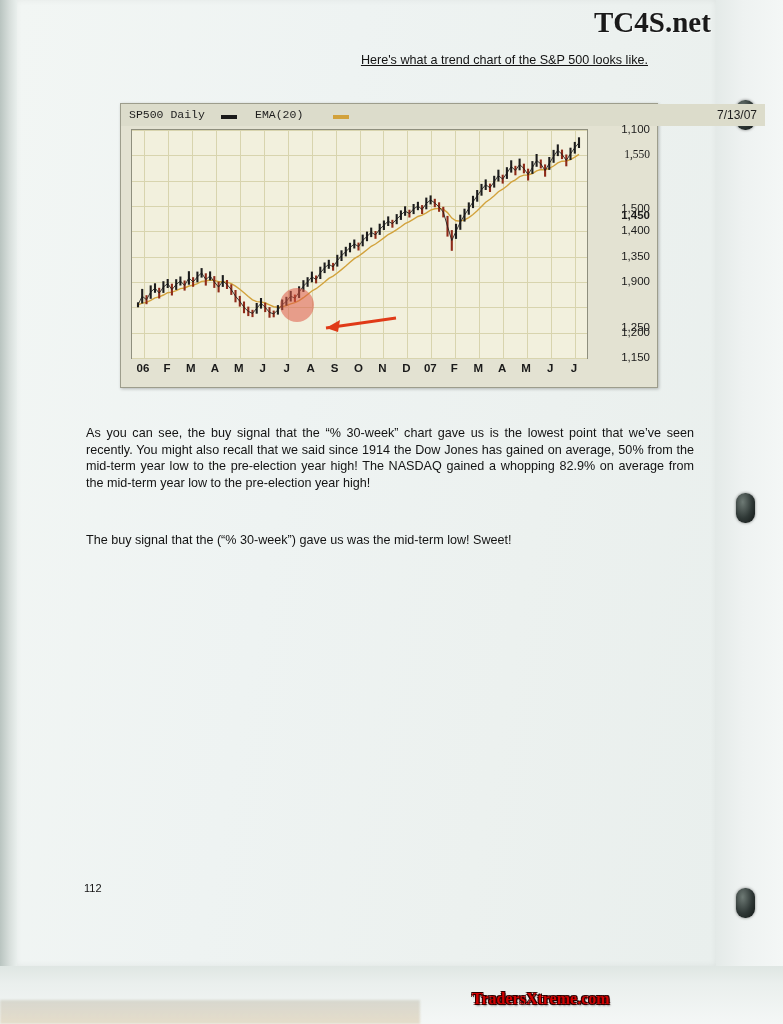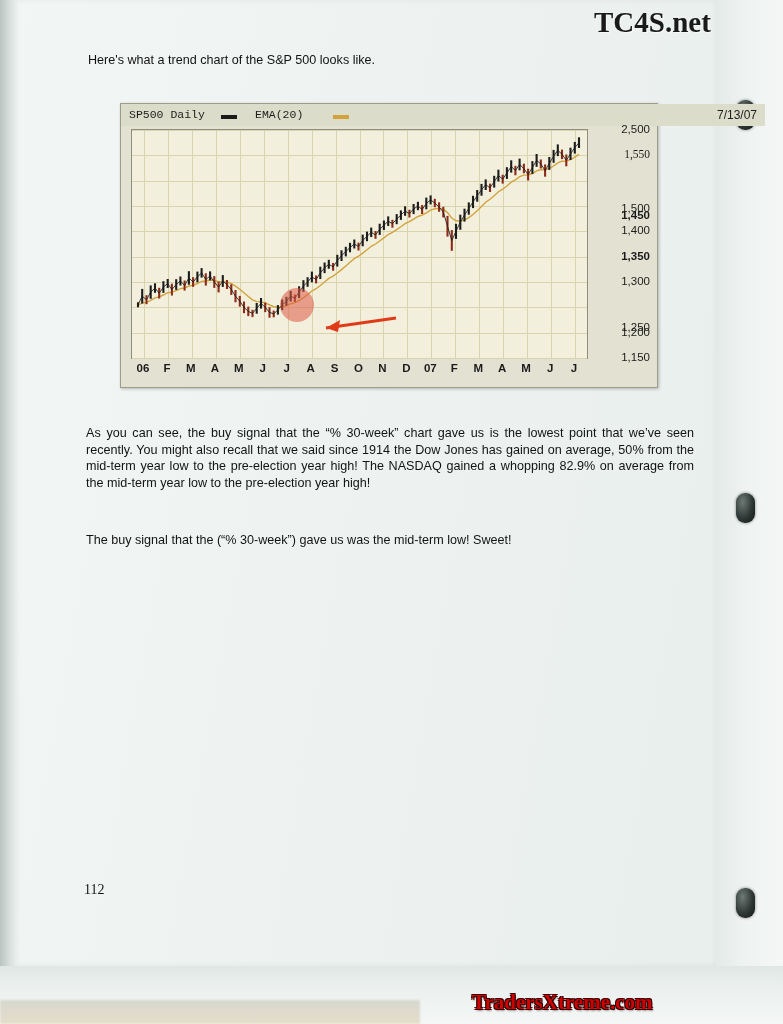--- a/index.html
+++ b/index.html
@@ -84,36 +84,37 @@
     position: absolute;
     font-family: "Liberation Sans", sans-serif;
     font-size: 12.6px;
     color: #131313;
     line-height: 16.6px;
     text-align: justify;
   }
   #intro-line {
     left: 88px; top: 52px;
     width: 560px;
-    text-align: left;
+    text-align: right;
+    text-decoration: underline;
   }
   #para-main {
     left: 86px; top: 425px;
     width: 608px;
   }
   #para-last {
     left: 86px; top: 532px;
     width: 608px;
     text-align: left;
   }
   #pagenum {
     position: absolute;
     left: 84px; top: 882px;
-    font-family: Liberation Serif, serif;
-    font-size: 14px;
+    font-family: Liberation Sans, sans-serif;
+    font-size: 11px;
     color: #141414;
   }
 
   
   #dlsub {
     position: absolute;
     left: 243px; top: 497px;
     width: 296px; height: 30px;
     background: #ececec;
     border: 1px solid #d8d8d8;
@@ -134,21 +135,21 @@
       -1px  1px 0 #3a0000,
        1px  1px 0 #3a0000,
        2px 2px 1px rgba(0,0,0,0.35);
   }
 
   
   #footer-wm {
     position: absolute;
     left: 472px; top: 990px;
     font-family: "Liberation Serif", serif;
-    font-size: 21px;
+    font-size: 16px;
     font-weight: bold;
     color: #d10000;
     text-shadow:
       -1px -1px 0 #2e0000,
        1px -1px 0 #2e0000,
       -1px  1px 0 #2e0000,
        1px  1px 0 #2e0000,
        1px 2px 2px rgba(0,0,0,0.4);
   }
 
@@ -428,27 +429,27 @@
           <path d="M6.0 174.8 L10.2 166.2 L14.5 169.7 L18.7 162.1 L23.0 158.1 L27.2 163.1 L31.4 157.1 L35.7 153.5 L39.9 159.6 L44.2 154.5 L48.4 151.0 L52.6 155.5 L56.9 147.9 L61.1 152.0 L65.4 146.9 L69.6 142.9 L73.8 149.5 L78.1 145.9 L82.3 152.0 L86.6 157.1 L90.8 151.0 L95.0 154.5 L99.3 159.6 L103.5 166.2 L107.8 171.3 L112.0 177.3 L116.3 181.4 L120.5 183.4 L124.7 178.3 L129.0 173.3 L133.2 177.3 L137.5 182.4 L141.7 183.9 L145.9 179.9 L150.2 174.8 L154.4 171.3 L158.7 166.2 L162.9 168.2 L167.1 162.1 L171.4 156.1 L175.6 152.0 L179.9 146.9 L184.1 149.5 L188.3 142.9 L192.6 137.8 L196.8 134.3 L201.1 136.8 L205.3 130.7 L209.5 125.7 L213.8 121.6 L218.0 117.5 L222.3 114.0 L226.5 116.5 L230.7 110.5 L235.0 106.4 L239.2 102.3 L243.5 104.9 L247.7 99.3 L251.9 95.3 L256.2 91.2 L260.4 93.7 L264.7 89.2 L268.9 85.1 L273.1 81.1 L277.4 83.6 L281.6 79.0 L285.9 76.0 L290.1 79.5 L294.3 73.5 L298.6 69.9 L302.8 73.0 L307.1 77.0 L311.3 82.1 L315.5 96.3 L319.8 110.5 L324.0 101.3 L328.3 92.2 L332.5 85.1 L336.8 78.5 L341.0 71.9 L345.2 65.9 L349.5 59.8 L353.7 54.7 L358.0 57.8 L362.2 51.7 L366.4 45.6 L370.7 49.1 L374.9 43.1 L379.2 36.5 L383.4 40.5 L387.6 34.5 L391.9 38.5 L396.1 44.6 L400.4 37.5 L404.6 30.4 L408.8 33.9 L413.1 40.5 L417.3 33.4 L421.6 26.3 L425.8 20.3 L430.0 24.3 L434.3 30.4 L438.5 23.8 L442.8 17.7 L447.0 12.7" fill="none" stroke="#1a1a1a" stroke-width="1" opacity="0.85"></path>
         </svg>
       <div id="highlight-circle"></div>
       <svg id="arrow" viewBox="0 0 90 22">
         <line x1="86" y1="6" x2="16" y2="16" stroke="#e03a18" stroke-width="3"></line>
         <polygon points="16,16 30,8 28,20" fill="#e03a18"></polygon>
       </svg>
     </div>
 
     <div id="yaxis">
-        <div class="ylab" style="top: -6px;">2,500</div>
+        <div class="ylab" style="top: -6px;">1,100</div>
         <div class="ylab" style="top: 19.3333px; font-family: Liberation Serif, serif;">1,550</div>
         <div class="ylab" style="top: 44.6667px; margin-top: 28px;">1,500</div>
         <div class="ylab" style="top: 80px; font-weight: bold;">1,450</div>
         <div class="ylab" style="top: 95.3333px;">1,400</div>
-        <div class="ylab" style="top: 120.667px; font-weight: bold;">1,350</div>
-        <div class="ylab" style="top: 146px;">1,300</div>
+        <div class="ylab" style="top: 120.667px;">1,350</div>
+        <div class="ylab" style="top: 146px;">1,900</div>
         <div class="ylab" style="top: 171.333px; margin-top: 21px;">1,250</div>
         <div class="ylab" style="top: 196.667px;">1,200</div>
         <div class="ylab" style="top: 222px;">1,150</div>
       </div>
     <div id="xaxis">
         <div class="xlab" style="left: 11.9737px;">06</div>
         <div class="xlab" style="left: 35.9211px;">F</div>
         <div class="xlab" style="left: 59.8684px;">M</div>
         <div class="xlab" style="left: 83.8158px;">A</div>
         <div class="xlab" style="left: 107.763px;">M</div>

